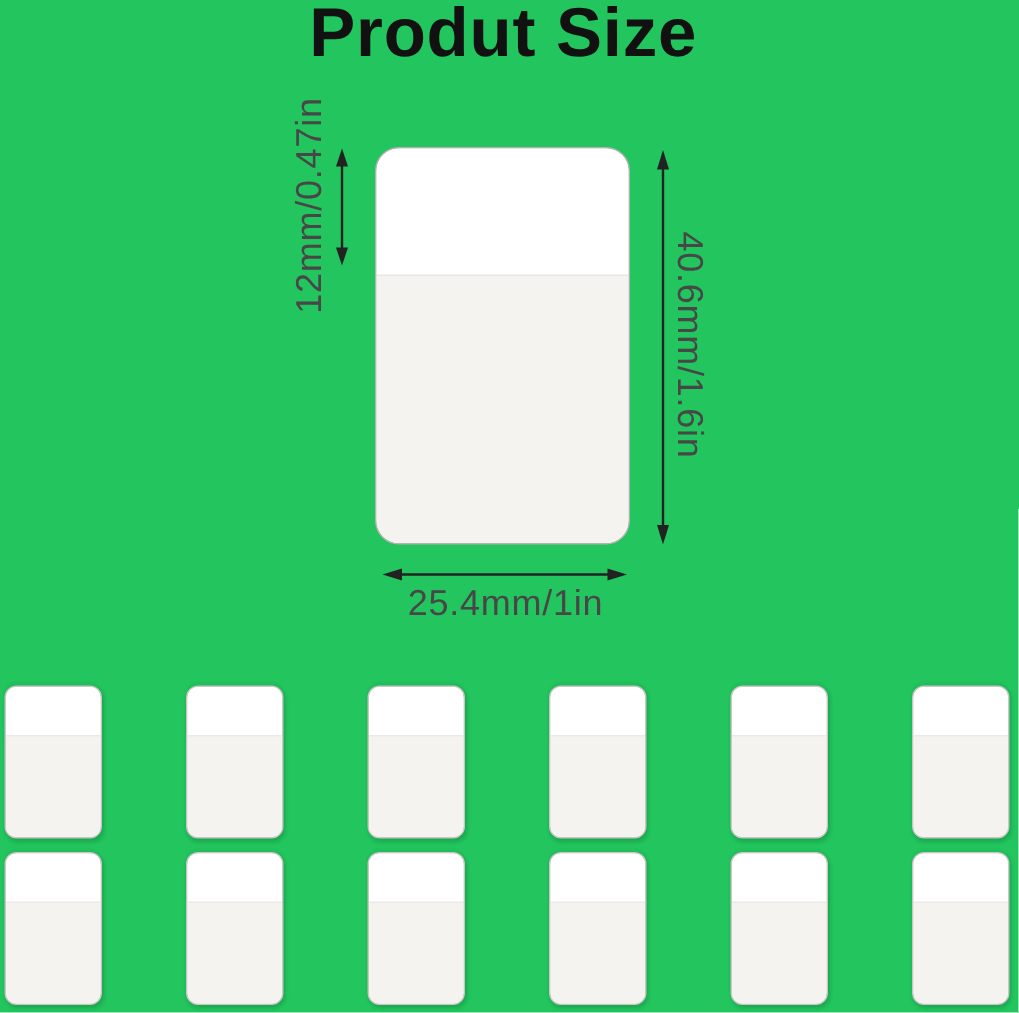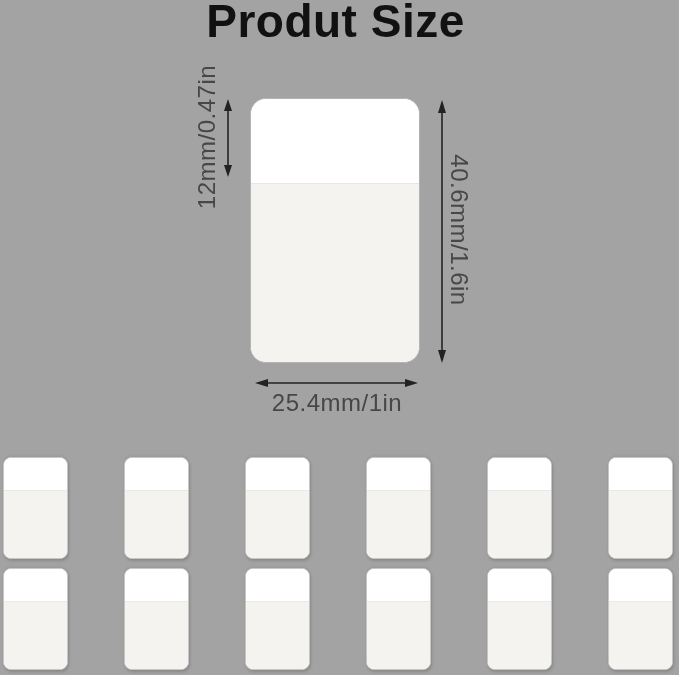--- a/index.html
+++ b/index.html
@@ -5,21 +5,21 @@
   html, body {
     margin: 0;
     padding: 0;
     background: #ffffff;
     font-family: "Liberation Sans", sans-serif;
   }
   .page {
     position: relative;
     width: 679px;
     height: 675px;
-    background: #a3a3a3;
+    background: #22c55e;
     overflow: hidden;
   }
 
   
   .title {
     position: absolute;
     top: -4px;
     left: 0;
     width: 671px;
     margin: 0;

